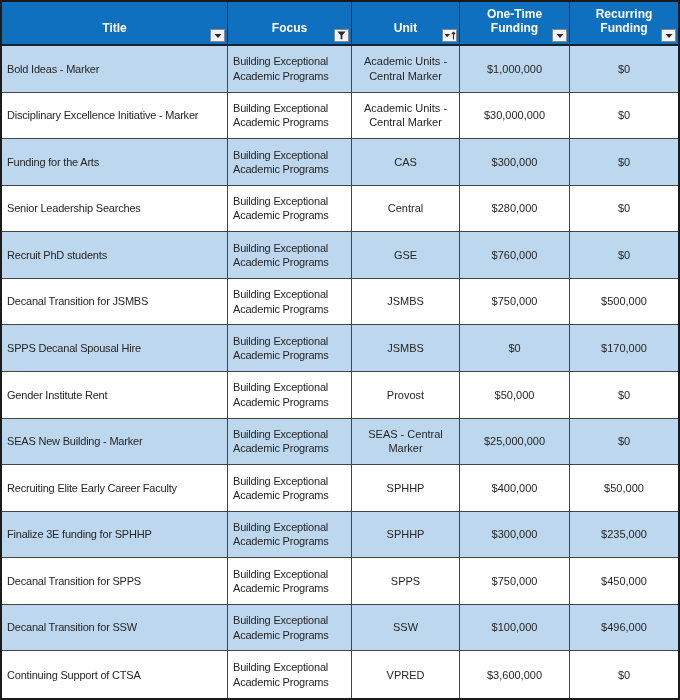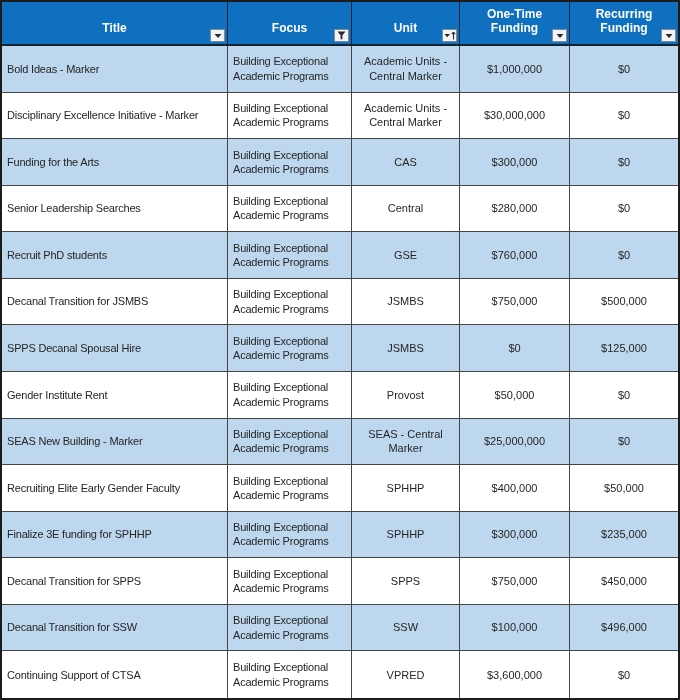--- a/index.html
+++ b/index.html
@@ -126,32 +126,32 @@
     <div class="cell center alt lastcol">$0</div>
     <div class="cell left nowrap">Decanal Transition for JSMBS</div>
     <div class="cell left">Building Exceptional Academic Programs</div>
     <div class="cell center">JSMBS</div>
     <div class="cell center">$750,000</div>
     <div class="cell center lastcol">$500,000</div>
     <div class="cell left nowrap alt">SPPS Decanal Spousal Hire</div>
     <div class="cell left alt">Building Exceptional Academic Programs</div>
     <div class="cell center alt">JSMBS</div>
     <div class="cell center alt">$0</div>
-    <div class="cell center alt lastcol">$125,000</div>
+    <div class="cell center alt lastcol">$170,000</div>
     <div class="cell left nowrap">Gender Institute Rent</div>
     <div class="cell left">Building Exceptional Academic Programs</div>
     <div class="cell center">Provost</div>
     <div class="cell center">$50,000</div>
     <div class="cell center lastcol">$0</div>
     <div class="cell left nowrap alt">SEAS New Building - Marker</div>
     <div class="cell left alt">Building Exceptional Academic Programs</div>
     <div class="cell center alt">SEAS - Central Marker</div>
     <div class="cell center alt">$25,000,000</div>
     <div class="cell center alt lastcol">$0</div>
-    <div class="cell left nowrap">Recruiting Elite Early Gender Faculty</div>
+    <div class="cell left nowrap">Recruiting Elite Early Career Faculty</div>
     <div class="cell left">Building Exceptional Academic Programs</div>
     <div class="cell center">SPHHP</div>
     <div class="cell center">$400,000</div>
     <div class="cell center lastcol">$50,000</div>
     <div class="cell left nowrap alt">Finalize 3E funding for SPHHP</div>
     <div class="cell left alt">Building Exceptional Academic Programs</div>
     <div class="cell center alt">SPHHP</div>
     <div class="cell center alt">$300,000</div>
     <div class="cell center alt lastcol">$235,000</div>
     <div class="cell left nowrap">Decanal Transition for SPPS</div>

